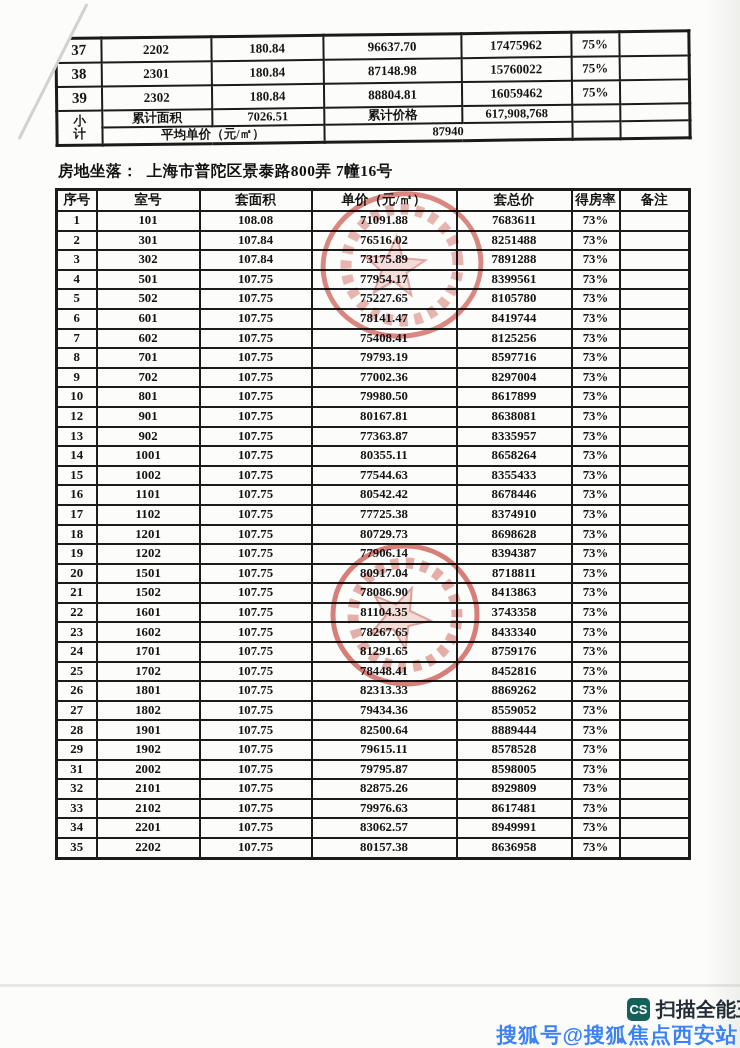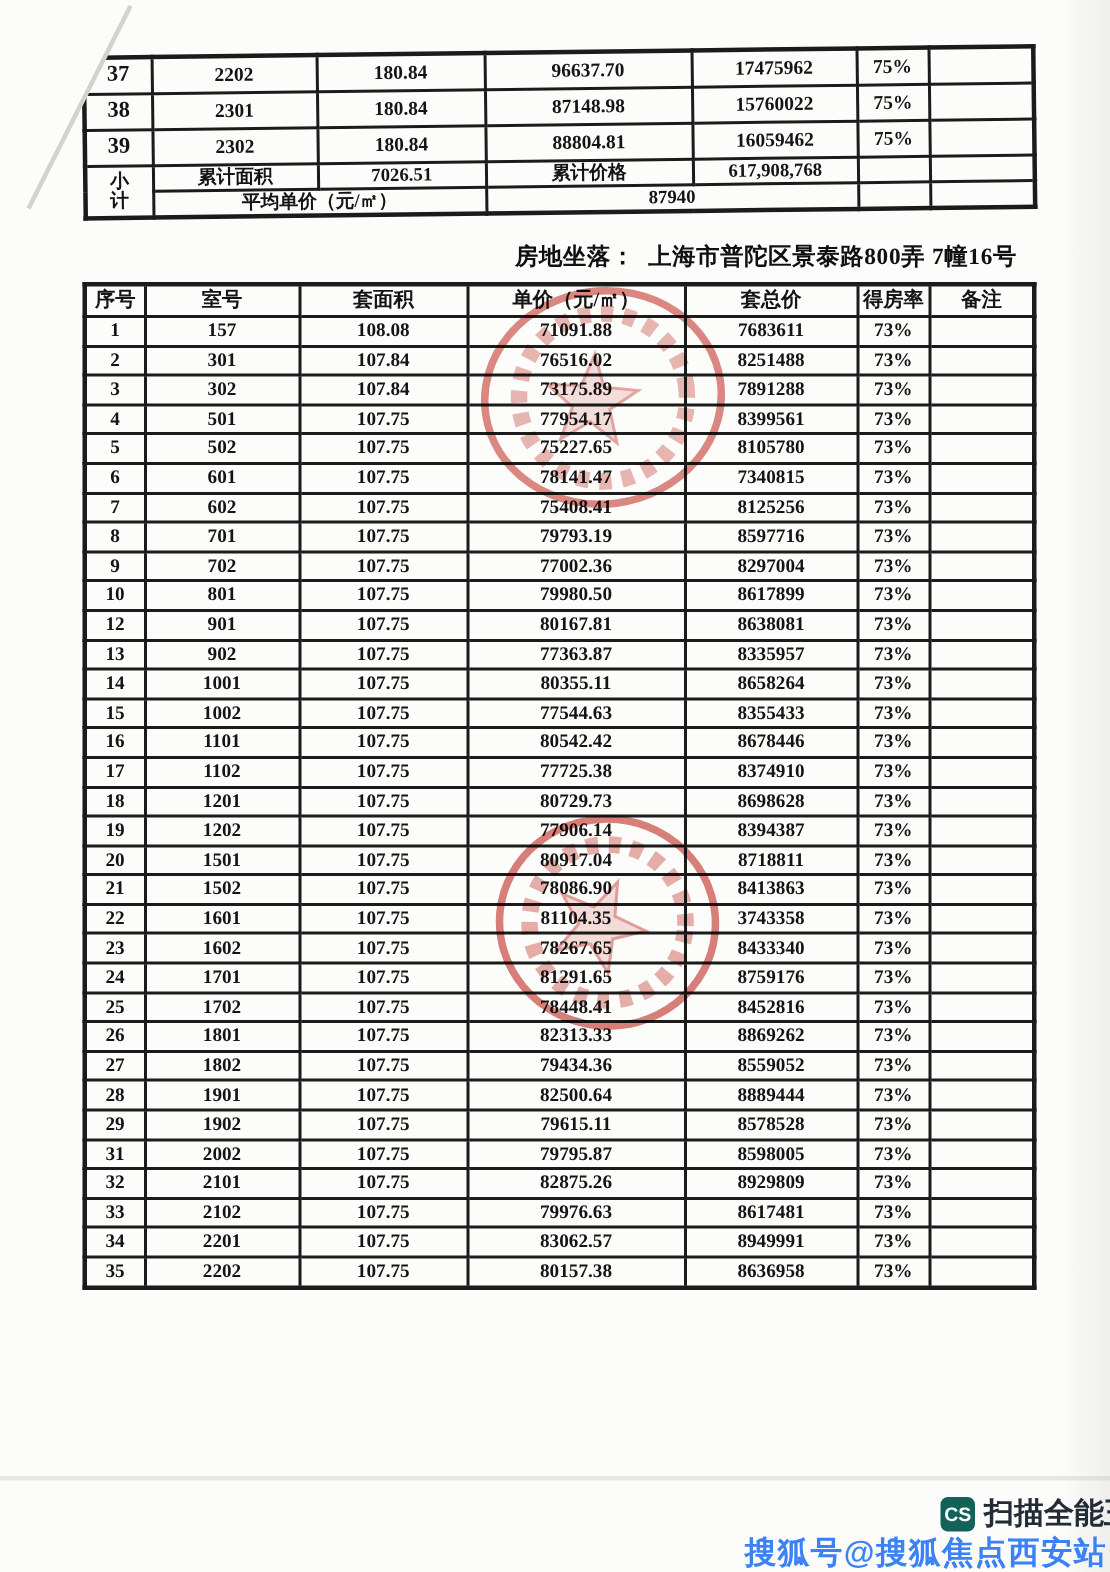--- a/index.html
+++ b/index.html
@@ -30,21 +30,20 @@
   table.top-table tr.sub td{height:15px;font-size:12.5px;}
   table.top-table td.seq{font-size:15px;}
   .subtotal-label{font-size:13px;line-height:16px;}
   table.main-table{left:55px;top:188px;width:633px;}
   table.main-table th{height:19px;font-size:13.5px;}
   table.main-table td{height:17.6px;font-size:12.8px;}
   .location{
     position:absolute;left:58px;top:161px;width:620px;
     font-size:15.5px;font-weight:bold;color:#101010;letter-spacing:0.5px;
     white-space:pre;
-    text-align:right;
   }
   
   svg.artifact{position:absolute;pointer-events:none;}
   svg.stamp{position:absolute;mix-blend-mode:multiply;opacity:.85;pointer-events:none;}
   
   .footer{position:absolute;left:0;top:994px;width:740px;height:54px;}
   .cs-badge{
     position:absolute;left:627px;top:4px;width:23px;height:23px;border-radius:5px;
     background:#14615a;color:#ffffff;font-family:"Liberation Sans","DejaVu Sans",sans-serif;
     font-weight:bold;font-size:13px;line-height:23px;text-align:center;
@@ -145,21 +144,21 @@
         <th>套面积</th>
         <th>单价（元/㎡）</th>
         <th>套总价</th>
         <th>得房率</th>
         <th>备注</th>
       </tr>
     </thead>
     <tbody>
         <tr>
           <td>1</td>
-          <td>157</td>
+          <td>101</td>
           <td>108.08</td>
           <td>71091.88</td>
           <td>7683611</td>
           <td>73%</td>
           <td></td>
         </tr>
         <tr>
           <td>2</td>
           <td>301</td>
           <td>107.84</td>
@@ -193,21 +192,21 @@
           <td>75227.65</td>
           <td>8105780</td>
           <td>73%</td>
           <td></td>
         </tr>
         <tr>
           <td>6</td>
           <td>601</td>
           <td>107.75</td>
           <td>78141.47</td>
-          <td>7340815</td>
+          <td>8419744</td>
           <td>73%</td>
           <td></td>
         </tr>
         <tr>
           <td>7</td>
           <td>602</td>
           <td>107.75</td>
           <td>75408.41</td>
           <td>8125256</td>
           <td>73%</td>

